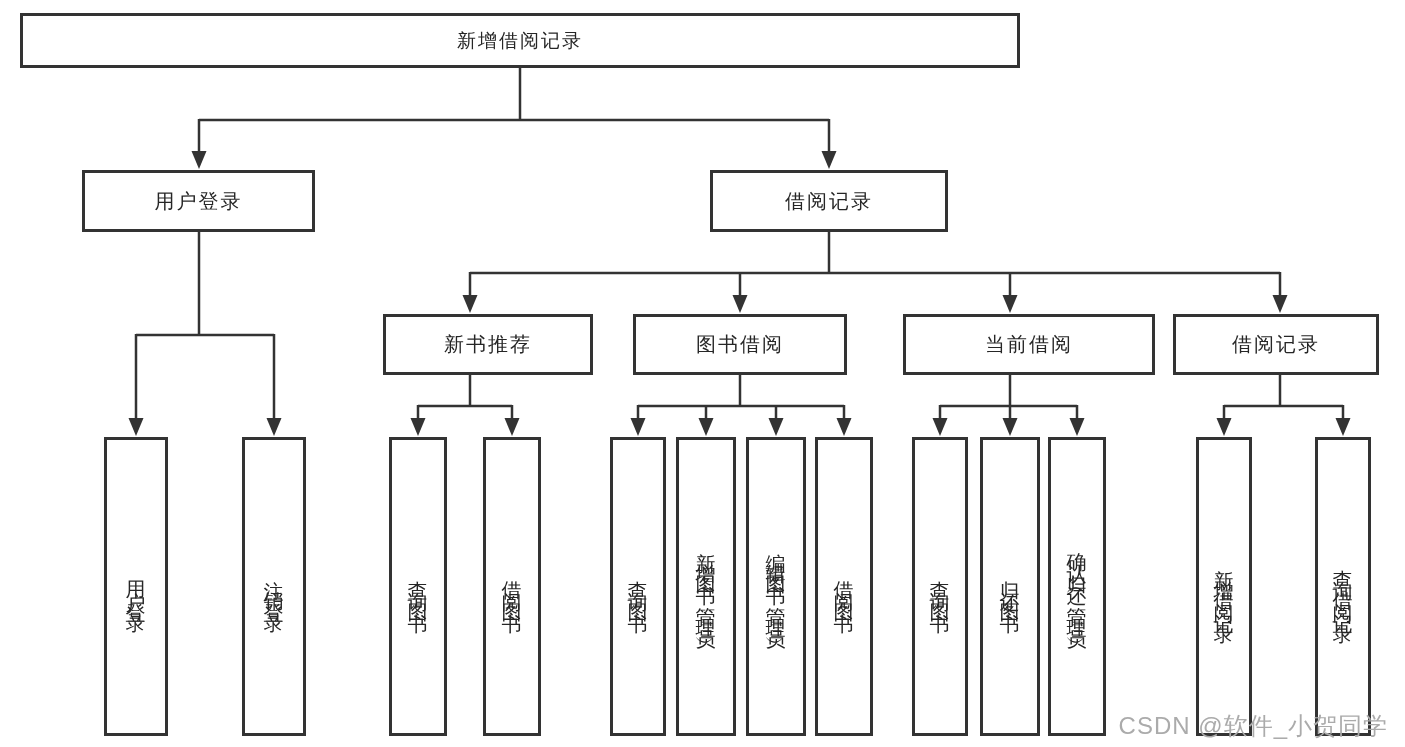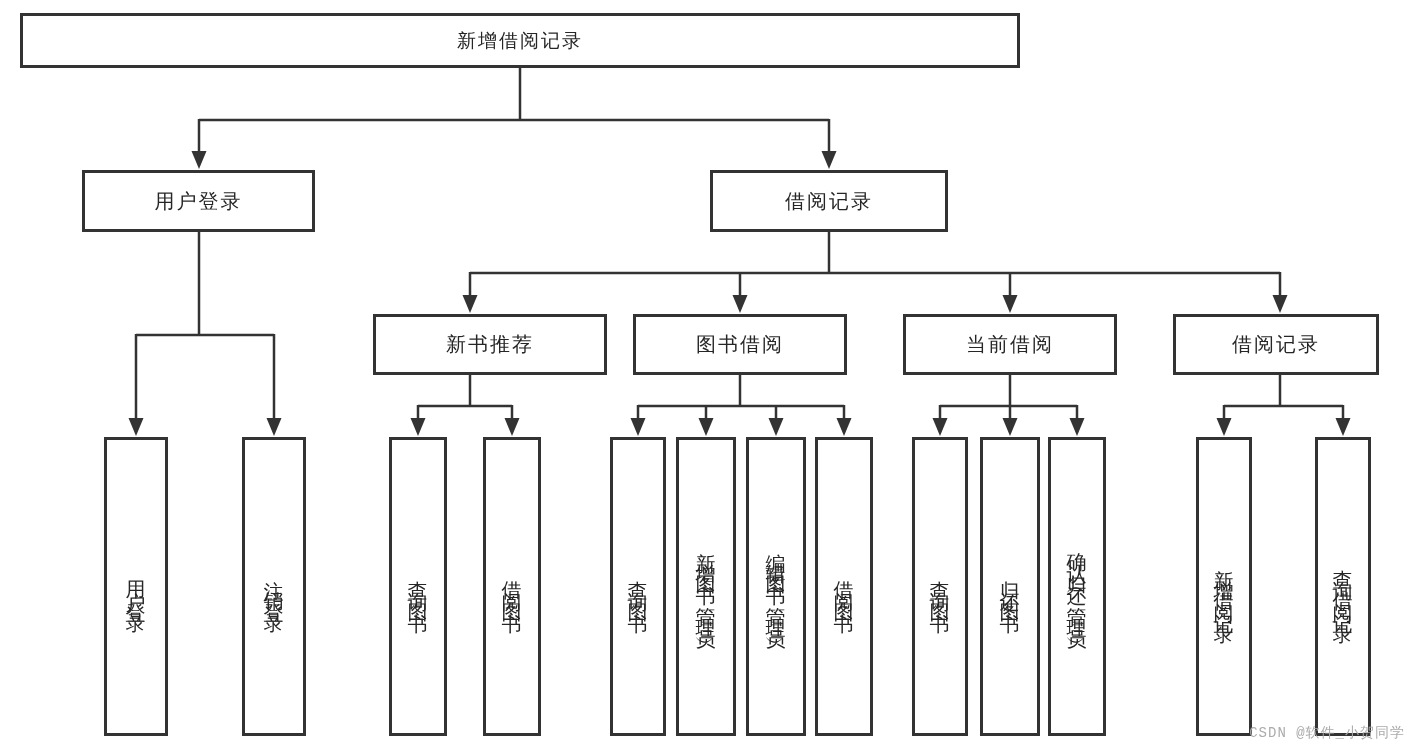--- a/index.html
+++ b/index.html
@@ -35,28 +35,27 @@
   .root-box { font-size: 19px; }
   .vbox span {
     writing-mode: vertical-rl;
     text-orientation: mixed;
     font-size: 20px;
     letter-spacing: 11px;
     line-height: 1;
   }
   .watermark {
     position: absolute;
-    right: 0;
+    right: 17px;
     bottom: 5px;
-    font-size: 14px;
+    font-size: 24px;
     letter-spacing: 1px;
     color: var(--wm);
     z-index: 2;
     white-space: nowrap;
-    font-family: Liberation Mono, monospace;
   }
 </style>
 </head>
 <body>
 
 <div class="stage">
 
   <svg class="connectors" width="1405" height="747" viewBox="0 0 1405 747">
 
     <line x1="520" y1="66" x2="520" y2="121"></line>
@@ -123,27 +122,27 @@
     <span>新增借阅记录</span>
   </div>
 
   <div class="box hbox" style="left:82px; top:170px; width:233px; height:62px;">
     <span>用户登录</span>
   </div>
   <div class="box hbox" style="left:710px; top:170px; width:238px; height:62px;">
     <span>借阅记录</span>
   </div>
 
-  <div class="box hbox" style="left:373px; top:314px; width:234px; height:61px;">
+  <div class="box hbox" style="left:383px; top:314px; width:210px; height:61px;">
     <span>新书推荐</span>
   </div>
   <div class="box hbox" style="left:633px; top:314px; width:214px; height:61px;font-family:Liberation Mono, monospace;">
     <span>图书借阅</span>
   </div>
-  <div class="box hbox" style="left:903px; top:314px; width:214px; height:61px;">
+  <div class="box hbox" style="left:903px; top:314px; width:252px; height:61px;">
     <span>当前借阅</span>
   </div>
   <div class="box hbox" style="left:1173px; top:314px; width:206px; height:61px;">
     <span>借阅记录</span>
   </div>
 
   <div class="box vbox" style="left:104px; top:437px; width:64px; height:299px;">
     <span>用户登录</span>
   </div>
   <div class="box vbox" style="left:242px; top:437px; width:64px; height:299px;">

